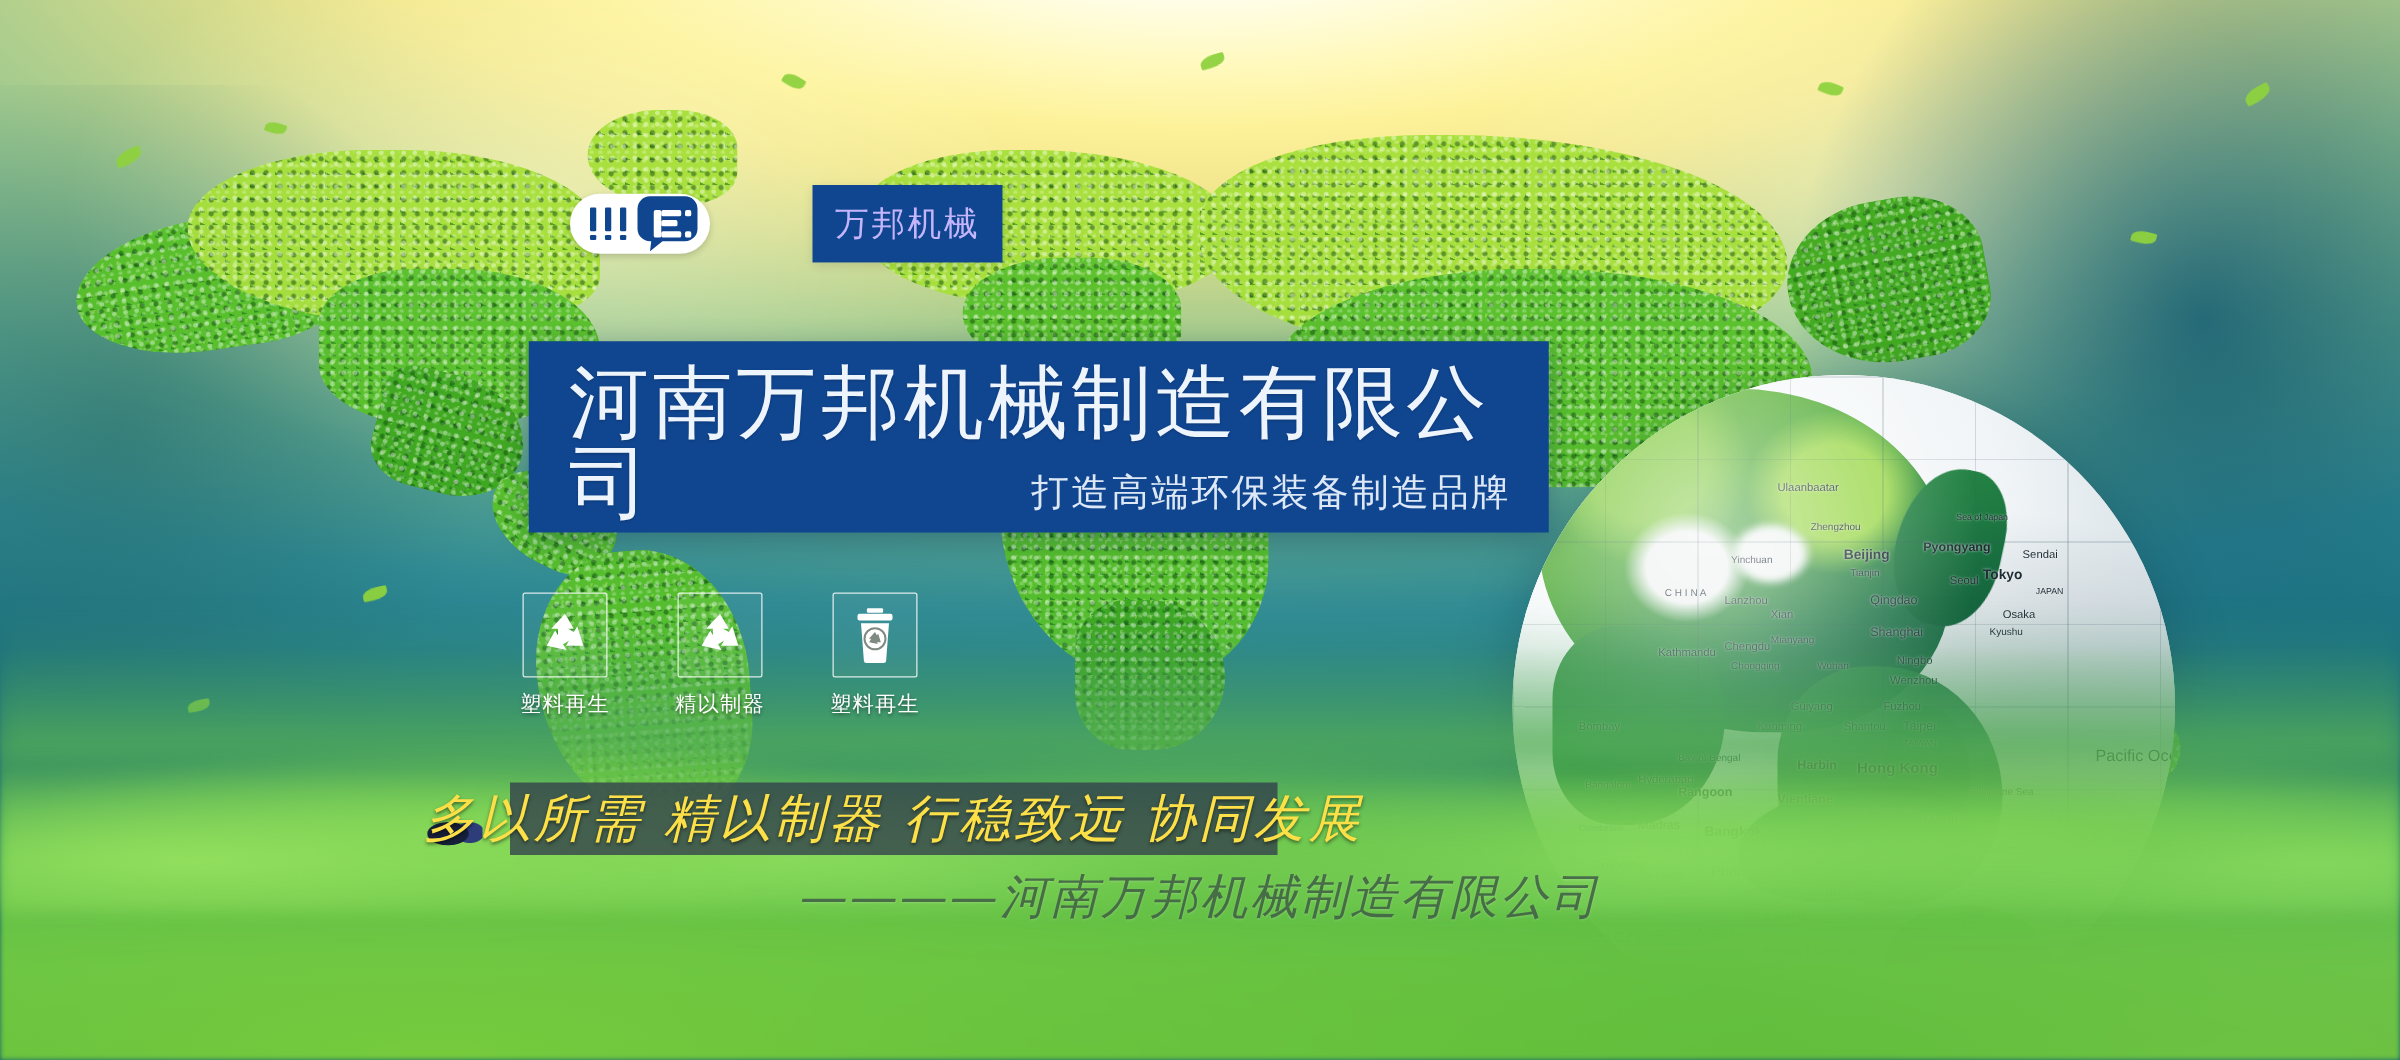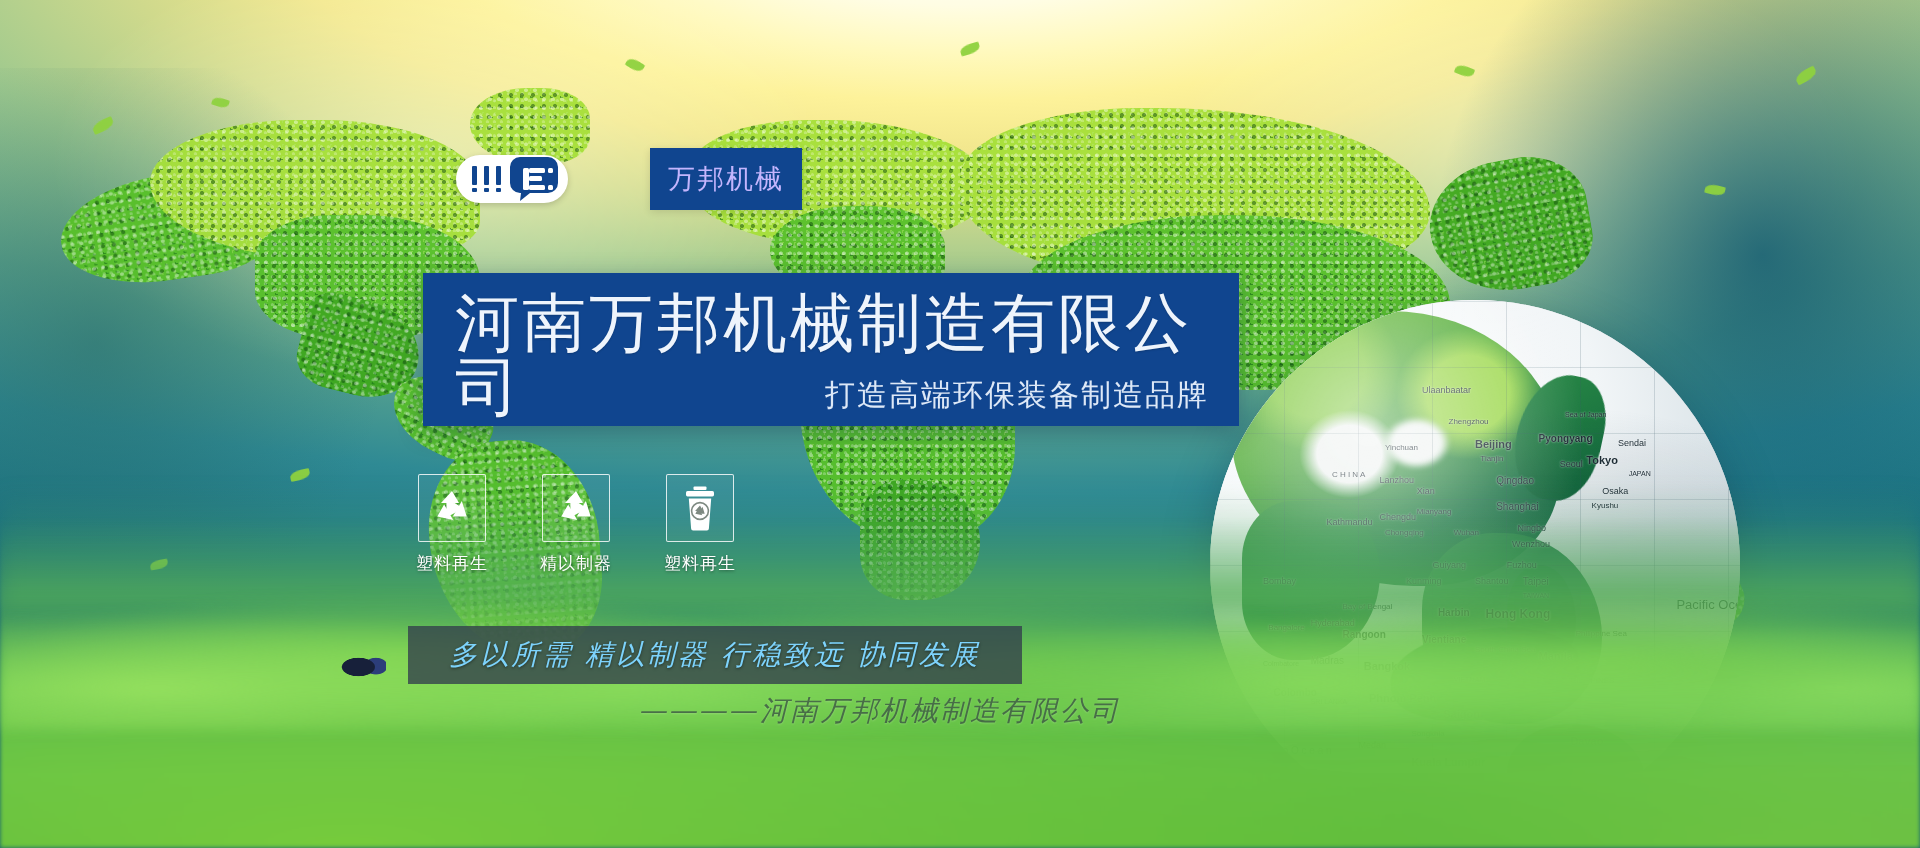--- a/index.html
+++ b/index.html
@@ -279,31 +279,31 @@
   }
 
   
   .slogan-bar{
     position:absolute; left:408px; top:626px;
     width:614px; height:58px;
     background:rgba(50,62,76,.78);
     display:flex; align-items:center; justify-content:center;
   }
   .slogan-text{
-    font-size:28px; color:#7dd3fc;
+    font-size:41px; color:#fde047;
     font-family:"DejaVu Serif",serif;
     font-style:italic;
     letter-spacing:3px;
     white-space:nowrap;
     text-shadow:0 1px 3px rgba(0,0,0,.5);
     text-align:right;
   }
   .signature{
     position:absolute; left:640px; top:692px;
-    font-size:28px;
+    font-size:38px;
     color:#3f5a46;
     font-family:"DejaVu Serif",serif;
     font-style:italic;
     letter-spacing:2px;
     opacity:.82;
     white-space:nowrap;
     text-shadow:0 1px 2px rgba(255,255,255,.22);
   }
 </style>
 </head>

